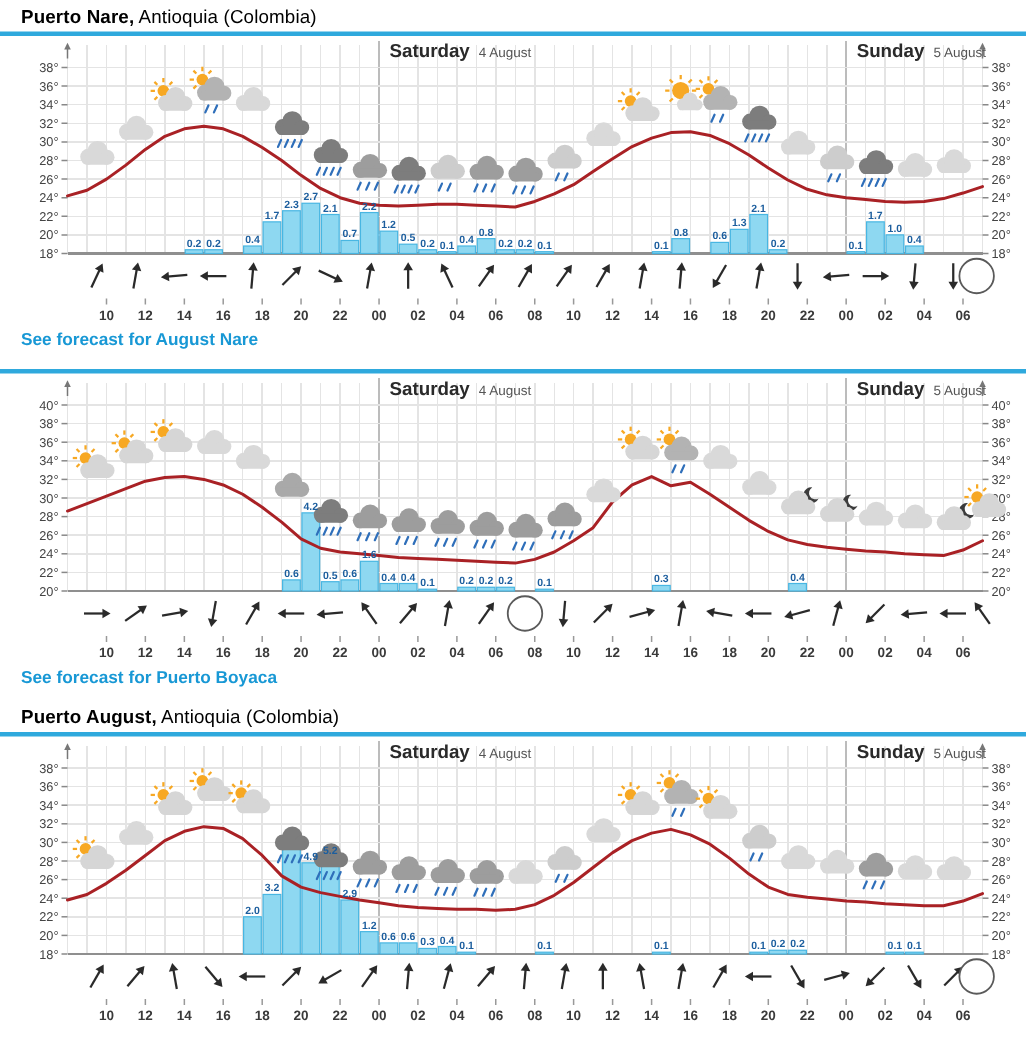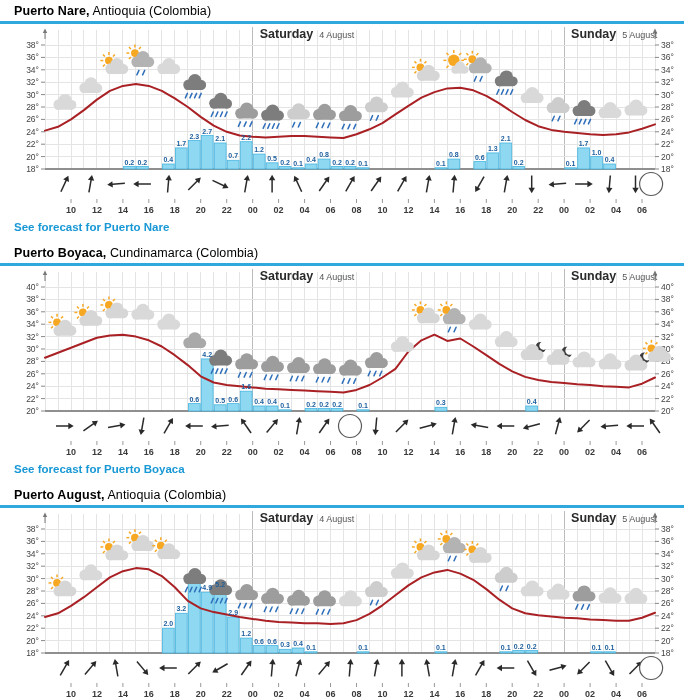--- a/index.html
+++ b/index.html
@@ -626,25 +626,24 @@
         <line x1="564.1" y1="174" x2="564.1" y2="178" stroke="#999" stroke-width="1"></line>
         <text x="564.1" y="188" font-size="9" font-weight="bold" fill="#3a3a3a" text-anchor="middle">00</text>
         <line x1="590.1" y1="174" x2="590.1" y2="178" stroke="#999" stroke-width="1"></line>
         <text x="590.1" y="188" font-size="9" font-weight="bold" fill="#3a3a3a" text-anchor="middle">02</text>
         <line x1="616.1" y1="174" x2="616.1" y2="178" stroke="#999" stroke-width="1"></line>
         <text x="616.1" y="188" font-size="9" font-weight="bold" fill="#3a3a3a" text-anchor="middle">04</text>
         <line x1="642.0" y1="174" x2="642.0" y2="178" stroke="#999" stroke-width="1"></line>
         <text x="642.0" y="188" font-size="9" font-weight="bold" fill="#3a3a3a" text-anchor="middle">06</text>
       </svg>
     </div>
-  <a class="see-link" href="#" style="color: rgb(24, 152, 213);">See forecast for Puerto Nare</a>
+  <a class="see-link" href="#" style="color: rgb(24, 152, 213);">See forecast for August Nare</a>
 </section>
 
 <section class="meteo">
-  <h1 class="title"><span class="place">Puerto Boyaca,</span><span class="region"> Cundinamarca (Colombia)</span></h1>
   <div class="rule" style="background: rgb(47, 169, 221);"></div>
   <div class="chart-area">
       <svg width="684" height="192" viewBox="0 0 684 192">
         <line x1="45.0" y1="5" x2="45.0" y2="144" stroke="#e4e4e4" stroke-width="1" shape-rendering="crispEdges"></line>
         <line x1="58.0" y1="5" x2="58.0" y2="144" stroke="#e4e4e4" stroke-width="1" shape-rendering="crispEdges"></line>
         <line x1="71.0" y1="5" x2="71.0" y2="144" stroke="#e4e4e4" stroke-width="1" shape-rendering="crispEdges"></line>
         <line x1="83.9" y1="5" x2="83.9" y2="144" stroke="#e4e4e4" stroke-width="1" shape-rendering="crispEdges"></line>
         <line x1="96.9" y1="5" x2="96.9" y2="144" stroke="#e4e4e4" stroke-width="1" shape-rendering="crispEdges"></line>
         <line x1="109.9" y1="5" x2="109.9" y2="144" stroke="#e4e4e4" stroke-width="1" shape-rendering="crispEdges"></line>
         <line x1="122.9" y1="5" x2="122.9" y2="144" stroke="#e4e4e4" stroke-width="1" shape-rendering="crispEdges"></line>

